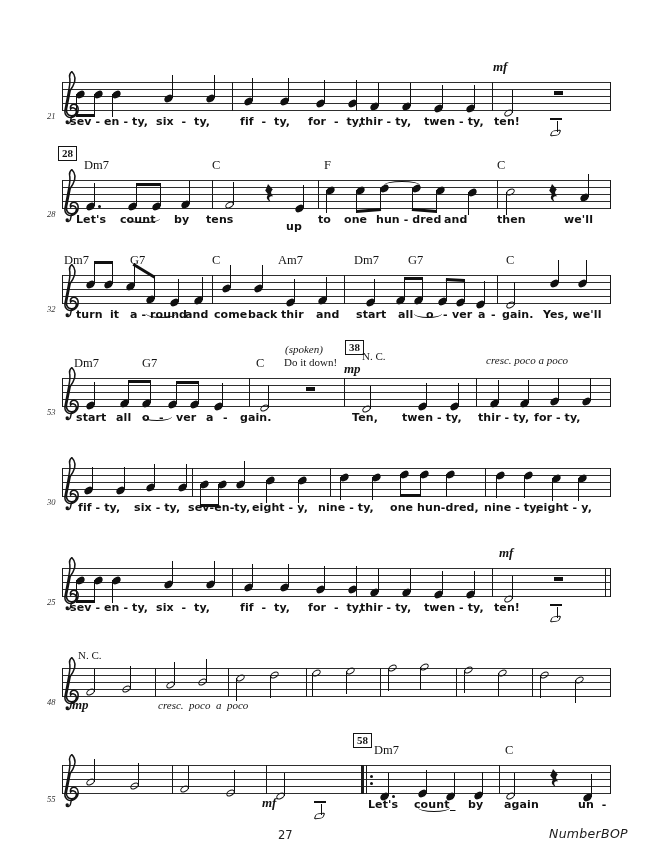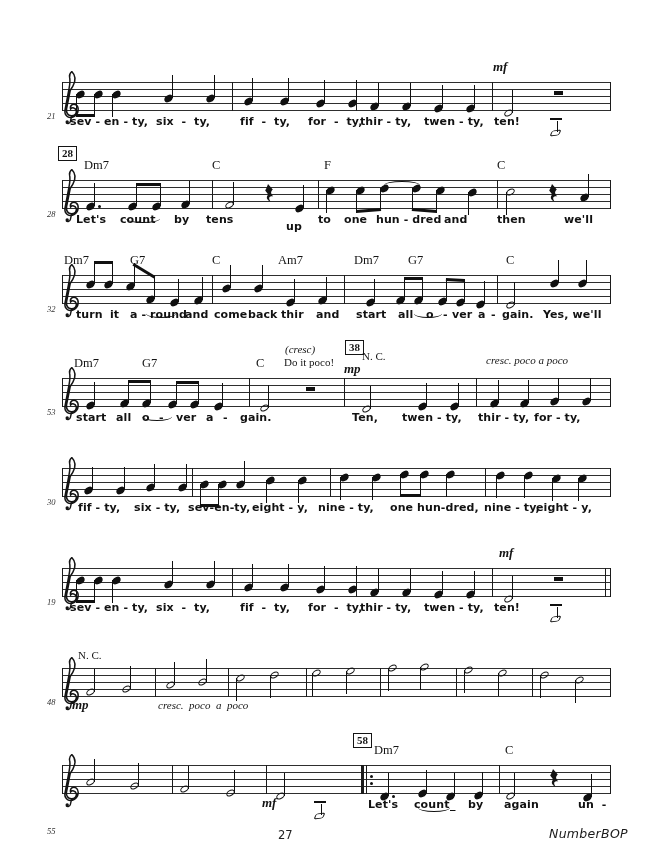--- a/index.html
+++ b/index.html
@@ -332,22 +332,22 @@
         <div class="lyric" style="left: 223px; top: 33px;">-</div>
         <div class="lyric" style="left: 240px; top: 33px;">gain.</div>
         <div class="lyric" style="left: 352px; top: 33px;">Ten,</div>
         <div class="lyric" style="left: 402px; top: 33px;">twen - ty,</div>
         <div class="lyric" style="left: 478px; top: 33px;">thir - ty,</div>
         <div class="lyric" style="left: 534px; top: 33px;">for - ty,</div>
         <div class="chord" style="left: 74px; top: -22px;">Dm7</div>
         <div class="chord" style="left: 142px; top: -22px;">G7</div>
         <div class="chord" style="left: 256px; top: -22px;">C</div>
         <div class="rehearsal" style="left: 345px; top: -38px;">38</div>
-        <div class="txt text-italic" style="left: 285px; top: -35px;">(cresc)</div>
-        <div class="txt text-plain" style="left: 284px; top: -22px;">Do it poco!</div>
+        <div class="txt text-italic" style="left: 285px; top: -35px;">(spoken)</div>
+        <div class="txt text-plain" style="left: 284px; top: -22px;">Do it down!</div>
         <div class="txt text-plain" style="left: 362px; top: -28px;">N. C.</div>
         <div class="txt dyn" style="left: 344px; top: -17px;">mp</div>
         <div class="txt text-italic" style="left: 486px; top: -24px;">cresc. poco a poco</div>
         <div class="measure-num" style="left: 47px; top: 29px;">53</div>
       </div>
       <div class="system" style="top: 468px;">
         <div class="staffline" style="top: 0px;"></div>
         <div class="staffline" style="top: 7px;"></div>
         <div class="staffline" style="top: 14px;"></div>
         <div class="staffline" style="top: 21px;"></div>
@@ -467,21 +467,21 @@
           <div class="cue-head"></div>
         </div>
         <div class="lyric" style="left: 70px; top: 33px;">sev - en - ty,</div>
         <div class="lyric" style="left: 156px; top: 33px;">six  -  ty,</div>
         <div class="lyric" style="left: 240px; top: 33px;">fif  -  ty,</div>
         <div class="lyric" style="left: 308px; top: 33px;">for  -  ty,</div>
         <div class="lyric" style="left: 360px; top: 33px;">thir - ty,</div>
         <div class="lyric" style="left: 424px; top: 33px;">twen - ty,</div>
         <div class="lyric" style="left: 494px; top: 33px;">ten!</div>
         <div class="txt dyn" style="left: 499px; top: -23px;">mf</div>
-        <div class="measure-num" style="left: 47px; top: 29px;">19</div>
+        <div class="measure-num" style="left: 47px; top: 29px;">25</div>
       </div>
       <div class="system" style="top: 668px;">
         <div class="staffline" style="top: 0px;"></div>
         <div class="staffline" style="top: 7px;"></div>
         <div class="staffline" style="top: 14px;"></div>
         <div class="staffline" style="top: 21px;"></div>
         <div class="staffline" style="top: 28px;"></div>
         <div class="clef" style="left: 60px; top: -12px;">
           <svg width="20" height="56" viewBox="0 0 20 56">
             <path d="M11.8 1.5 C15.4 5.2 15.9 10.4 13 15.8 C12.1 17.4 11 19 10.2 20.5 L6.6 38.6 C5.8 42.8 8 45.8 11.4 45.8 C14.8 45.8 17 43.2 16.2 40.4 C15.4 37.7 12.2 37 10.6 39 C9.6 35.6 13 33 16 34.8 C19.4 36.9 18.8 43.8 14.4 46.4 C9.4 49.2 4 46 5 40.2 L8.8 20 C9.6 15.8 10.6 11.6 9.6 7.2 C9.2 5.2 10 3 11.8 1.5" fill="none" stroke="#141414" stroke-width="1.5"></path>
@@ -587,18 +587,18 @@
         <div class="lyric" style="left: 368px; top: 33px;">Let's</div>
         <div class="lyric" style="left: 414px; top: 33px;">count</div>
         <div class="lyric" style="left: 450px; top: 33px;">_</div>
         <div class="lyric" style="left: 468px; top: 33px;">by</div>
         <div class="lyric" style="left: 504px; top: 33px;">again</div>
         <div class="lyric" style="left: 578px; top: 33px;">un  -</div>
         <div class="chord" style="left: 374px; top: -22px;">Dm7</div>
         <div class="chord" style="left: 505px; top: -22px;">C</div>
         <div class="rehearsal" style="left: 353px; top: -32px;">58</div>
         <div class="txt dyn" style="left: 262px; top: 30px;">mf</div>
-        <div class="measure-num" style="left: 47px; top: 29px; margin-top: 32px;">55</div>
+        <div class="measure-num" style="left: 47px; top: 29px;">55</div>
       </div>
     </div>
   <span class="footer-page">27</span>
   <span class="footer-title">NumberBOP</span>
 </div>
 
 </body></html>

